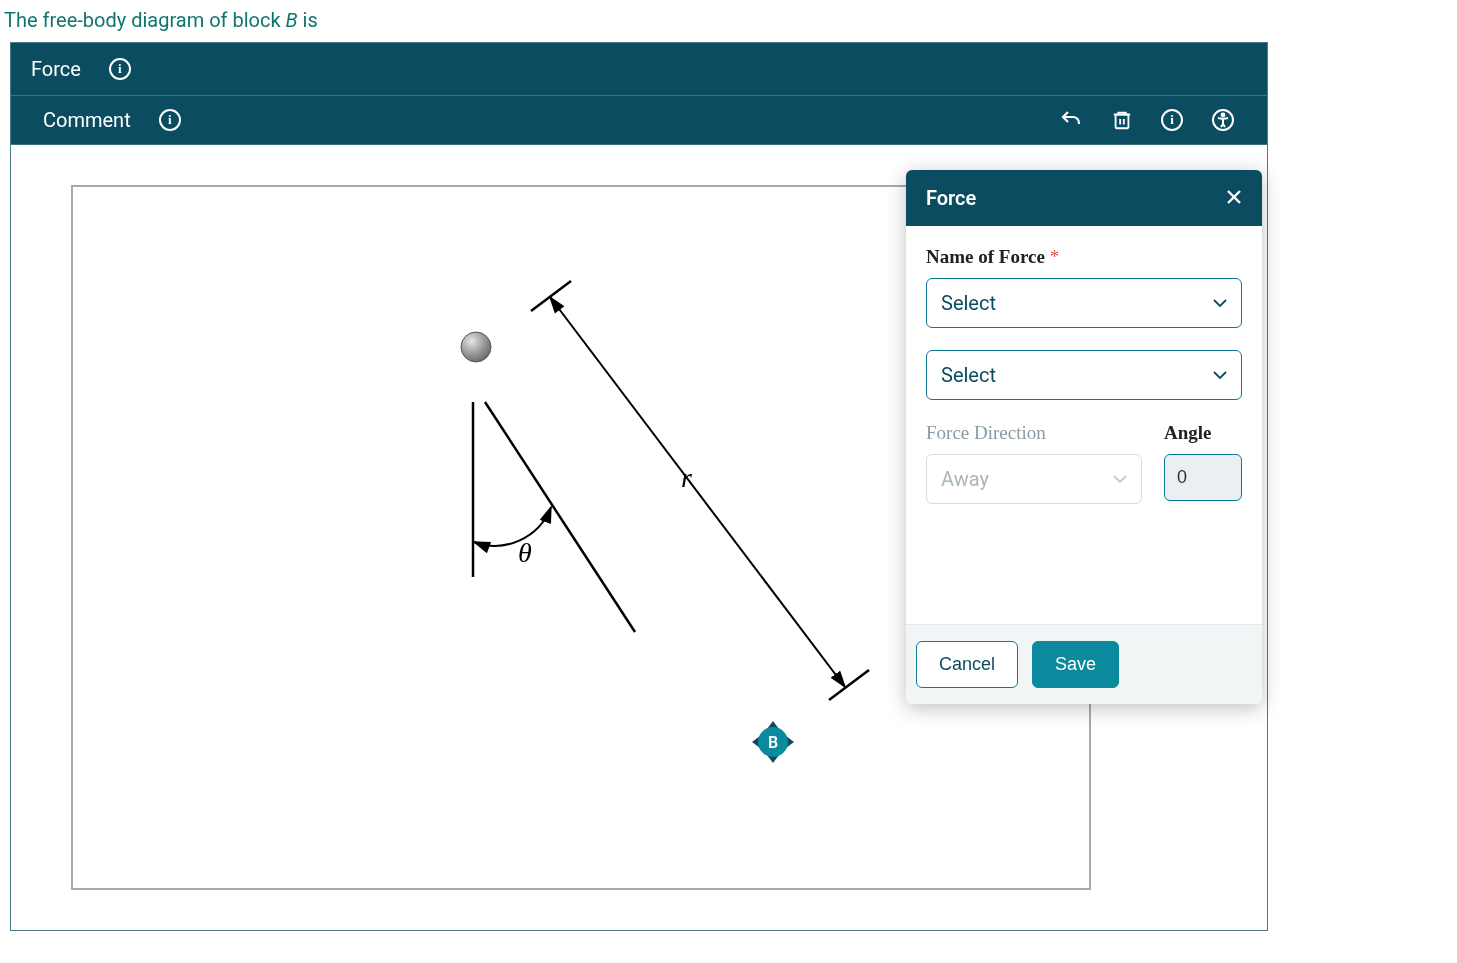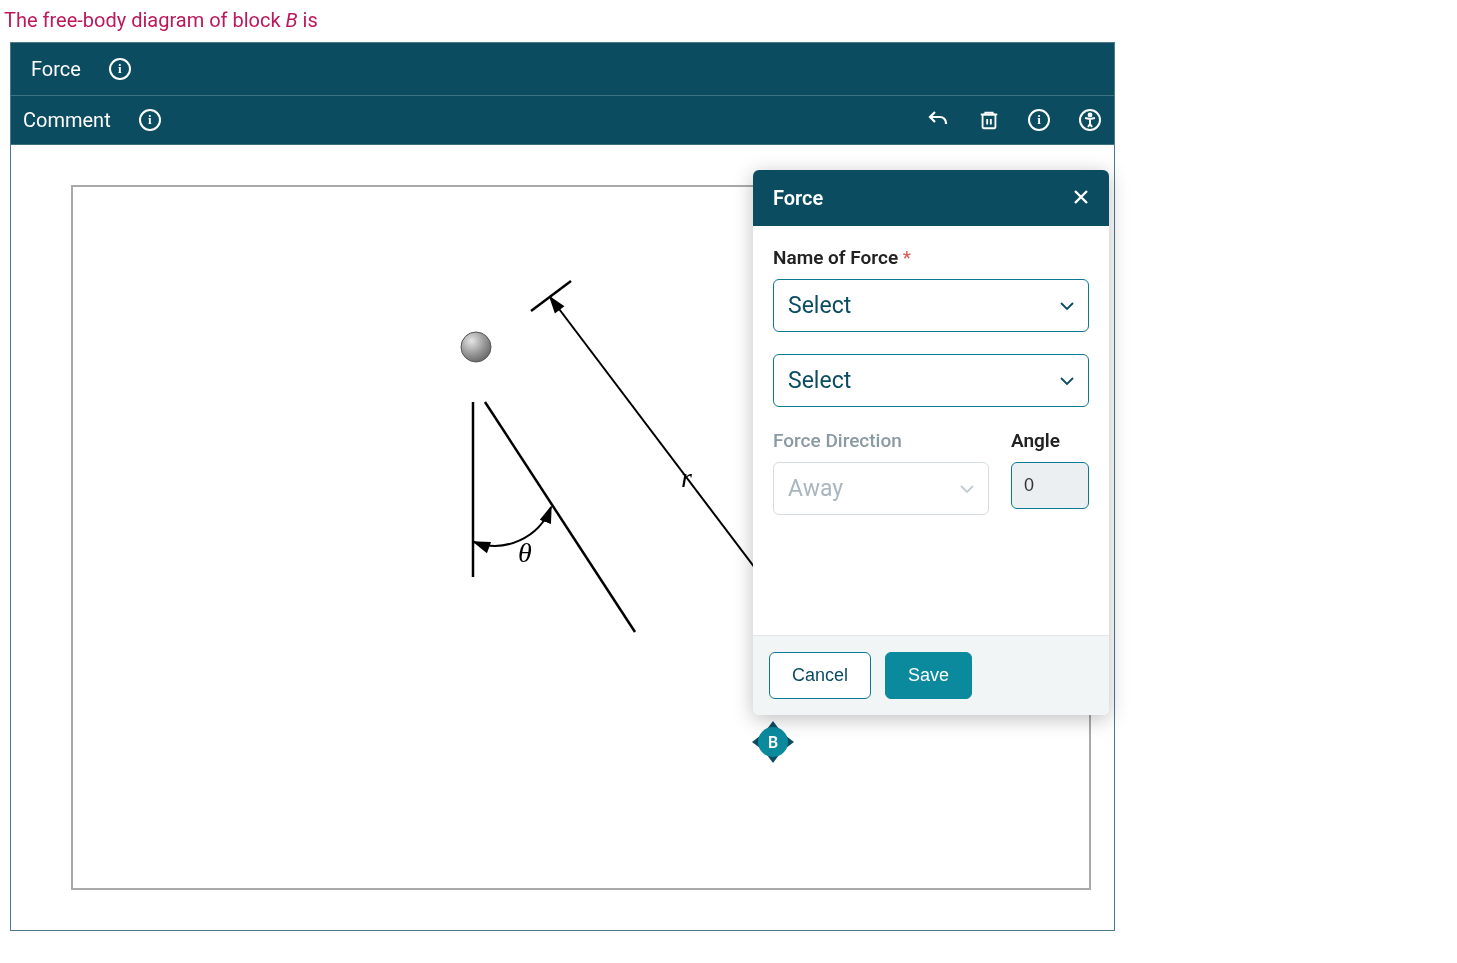--- a/index.html
+++ b/index.html
@@ -10,45 +10,45 @@
   body {
     font-family: -apple-system, BlinkMacSystemFont, "Segoe UI", Roboto, Helvetica, Arial, sans-serif;
     background: #fff;
     font-size: 16px;
     color: #222;
     width: 1457px;
   }
   .prompt-text {
     font-size: 20px;
     font-weight: 400;
-    color: #be185d;
+    color: #0f766e;
     padding: 8px 0 10px 4px;
   }
   .prompt-text .italic {
     font-style: italic;
   }
   .tool-container {
     margin: 0 10px 0 10px;
-    width: 1105px;
+    width: 1258px;
     border: 1px solid #4d7a8a;
   }
   .bar {
     background: #0b4c61;
     color: #fff;
     display: flex;
     align-items: center;
     padding: 14px 20px;
     font-size: 20px;
     font-weight: 400;
     border-bottom: 1px solid #3d7283;
   }
   .bar.second {
     display: flex;
     justify-content: space-between;
-    padding: 12px 12px;
+    padding: 12px 32px;
   }
   .bar .left {
     display: flex;
     align-items: center;
     gap: 14px;
   }
   .bar .right {
     display: flex;
     align-items: center;
     gap: 28px;
@@ -135,34 +135,35 @@
   }
   .form-group {
     margin-bottom: 22px;
   }
   .form-label {
     font-size: 19px;
     font-weight: 600;
     color: #222;
     margin-bottom: 10px;
     display: block;
+    font-family: Liberation Serif, serif;
   }
   .form-label .star {
     color: #d9534f;
     font-weight: 400;
   }
   .form-label.dim {
     color: #8a9aa3;
     font-weight: 500;
   }
   .select-box {
     border: 1.5px solid #0b7a92;
     border-radius: 6px;
     padding: 12px 14px;
-    font-size: 23px;
+    font-size: 20px;
     color: #0b4c61;
     display: flex;
     justify-content: space-between;
     align-items: center;
     cursor: pointer;
     background: #fff;
   }
   .select-box.dim {
     border: 1.5px solid #d6dde1;
     color: #a9b6be;
@@ -184,21 +185,21 @@
     border: 1.5px solid #0b7a92;
     background: #eceff1;
     border-radius: 6px;
     padding: 12px 12px;
     font-size: 18px;
     color: #333;
     width: 100%;
   }
   .panel-footer {
     background: #f2f5f6;
-    padding: 16px 16px;
+    padding: 16px 10px;
     display: flex;
     gap: 14px;
     border-top: 1px solid #e2e7ea;
   }
   .btn {
     padding: 12px 22px;
     border-radius: 6px;
     font-size: 18px;
     cursor: pointer;
     border: 1.5px solid transparent;

